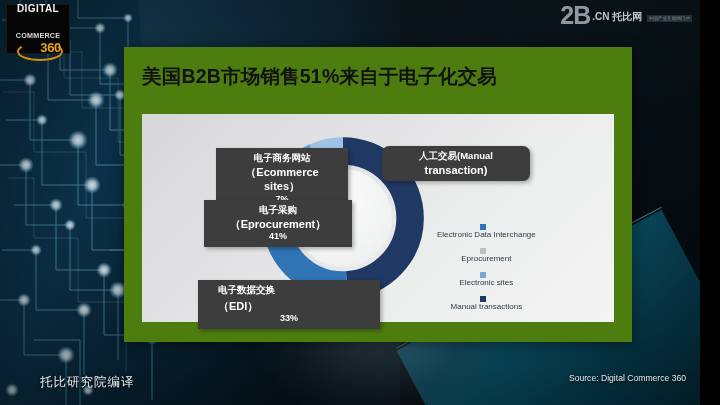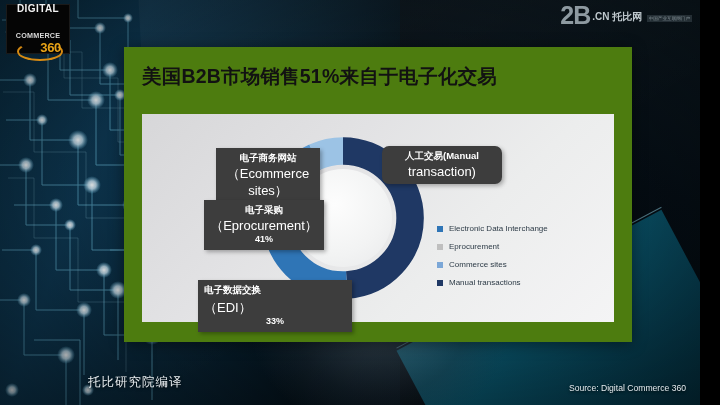--- a/index.html
+++ b/index.html
@@ -201,32 +201,32 @@
     border-radius: 50%;
     background: radial-gradient(circle at 42% 36%, #fdfdfd 0%, #f2f3f3 60%, #e8e9ea 100%);
   }
 
   
   .callout {
     position: absolute;
     background: #3d3d3d;
     color: #ffffff;
     text-align: center;
-    padding: 4px 6px;
+    padding: 4px 20px;
     line-height: 1.32;
     box-shadow: 2px 2px 4px rgba(0,0,0,0.3);
   }
   .callout .zh {
     font-size: 9.5px;
     font-weight: bold;
     white-space: nowrap;
   }
   .callout .en {
-    font-size: 13px;
-    font-weight: normal;
+    font-size: 11px;
+    font-weight: bold;
     white-space: nowrap;
   }
   .callout .pct {
     font-size: 9px;
     font-weight: bold;
   }
   .callout-ecom  { left: 74px;  top: 34px;  width: 92px; }
   .callout-eproc { left: 62px;  top: 86px;  width: 108px; }
   .callout-edi   { left: 56px;  top: 166px; width: 142px; }
   .callout-edi .row { display: flex; justify-content: center; align-items: baseline; gap: 2px; flex-direction: column; }
@@ -234,45 +234,45 @@
 
   
   .legend {
     position: absolute;
     left: 295px; top: 110px;
   }
   .legend-item {
     display: flex;
     align-items: center;
     margin-bottom: 9px;
+    flex-direction: column;
   }
   .legend-swatch {
     width: 6px; height: 6px;
     margin-right: 6px;
     flex: 0 0 auto;
   }
   .legend-label {
     font-size: 8px;
     color: #2c3a46;
     white-space: nowrap;
   }
 
   
   .footer-left {
     position: absolute;
     left: 40px; bottom: 14px;
     font-size: 12.5px;
     color: #e9eef1;
     letter-spacing: 1px;
     text-shadow: 0 1px 3px rgba(0,0,0,0.8);
-    margin-left: 48px;
   }
   .footer-right {
     position: absolute;
-    right: 14px; bottom: 10px;
+    right: 14px; bottom: 20px;
     text-align: right;
     color: #e3eaee;
     font-size: 8.6px;
     line-height: 1.55;
     text-shadow: 0 1px 3px rgba(0,0,0,0.8);
   }
 </style>
 </head>
 <body>
 
@@ -421,21 +421,21 @@
         <div class="legend-item">
           <span class="legend-swatch" style="background:#2f75b6"></span>
           <span class="legend-label">Electronic Data Interchange</span>
         </div>
         <div class="legend-item">
           <span class="legend-swatch" style="background:#bfbfbf"></span>
           <span class="legend-label">Eprocurement</span>
         </div>
         <div class="legend-item">
           <span class="legend-swatch" style="background:#7ba7d7"></span>
-          <span class="legend-label">Commerce sites</span>
+          <span class="legend-label">Electronic sites</span>
         </div>
         <div class="legend-item">
           <span class="legend-swatch" style="background:#1f3864"></span>
           <span class="legend-label">Manual transactions</span>
         </div>
       </div>
 
     </div>
   </div>
 

